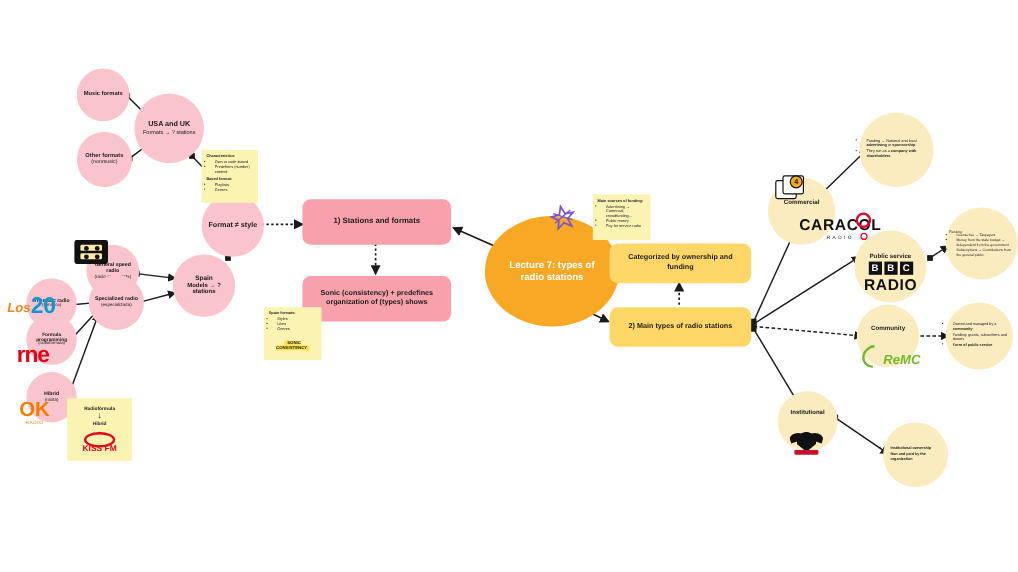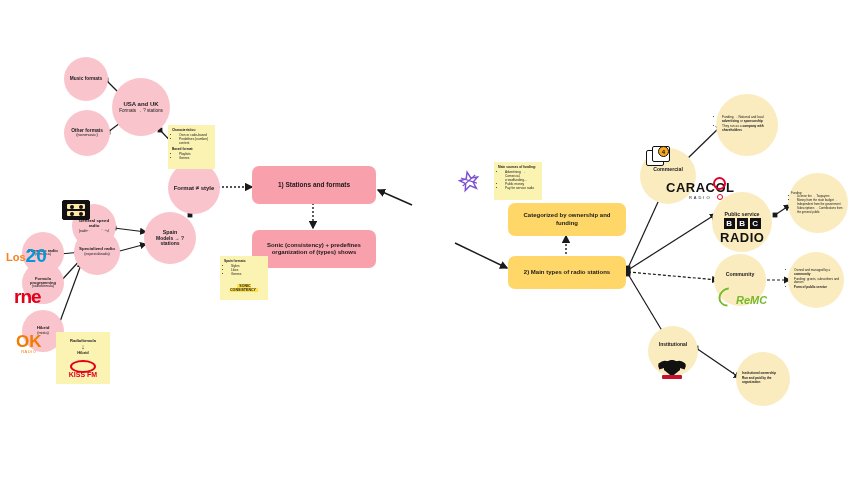--- a/index.html
+++ b/index.html
@@ -50,21 +50,21 @@
 
   .caracol{display:flex;flex-direction:column;align-items:center;position:relative;}
   .caracol-main{font-weight:bold;font-size:13px;letter-spacing:0.5px;color:#111;}
   .caracol-sub{font-size:4px;letter-spacing:2px;color:#111;}
   .caracol-ring{position:absolute;width:9px;height:9px;border:2px solid #e4002b;
                 border-radius:50%;right:9px;top:-3px;}
   .caracol-ring2{position:absolute;width:4px;height:4px;border:1px solid #e4002b;
                  border-radius:50%;right:12px;bottom:0px;}
 
   .los40{display:flex;align-items:flex-end;}
-  .los-l{color:#f58220;font-weight:bold;font-size:11px;}
+  .los-l{color:#f58220;font-weight:bold;font-size:11px;font-style:italic;}
   .los-40{color:#0098d8;font-weight:bold;font-size:19px;line-height:0.8;}
 
   .rne{color:#e2001a;font-weight:bold;font-size:19px;letter-spacing:-1px;}
 
   .okr{display:flex;flex-direction:column;align-items:center;}
   .okr-t{color:#f07d00;font-weight:bold;font-size:17px;line-height:0.9;}
   .okr-s{color:#f07d00;font-size:4px;letter-spacing:0.5px;}
 
   .kiss{display:flex;flex-direction:column;align-items:center;}
   .kiss-lips{width:22px;height:9px;border:2px solid #e2001a;border-radius:50% 50% 50% 50%;}
@@ -150,20 +150,23 @@
     <path d="M628,270 L716,214" stroke="#1a1a1a" stroke-width="1.2" fill="none" marker-start="url(#sq)" marker-end="url(#ah)"></path>
     <path d="M628,272 L718,280" stroke="#1a1a1a" stroke-width="1.2" fill="none" marker-start="url(#sq)" marker-end="url(#ah)" stroke-dasharray="3,2"></path>
     <path d="M628,274 L670,344" stroke="#1a1a1a" stroke-width="1.2" fill="none" marker-start="url(#sq)" marker-end="url(#ah)"></path>
 
     <path d="M686,160 L722,125" stroke="#1a1a1a" stroke-width="1.2" fill="none" marker-start="url(#sq)" marker-end="url(#ah)"></path>
     <path d="M775,215 L790,205" stroke="#1a1a1a" stroke-width="1.2" fill="none" marker-start="url(#sq)" marker-end="url(#ah)"></path>
     <path d="M762,280 L790,280" stroke="#1a1a1a" stroke-width="1.2" fill="none" marker-start="url(#sq)" marker-end="url(#ah)" stroke-dasharray="3,2"></path>
     <path d="M696,348 L740,378" stroke="#1a1a1a" stroke-width="1.2" fill="none" marker-start="url(#sq)" marker-end="url(#ah)"></path>
   </svg>
 
+  <div class="center" style="left:404px;top:180px;width:92px;height:92px;font-size:8px;padding:0 10px;">
+    <span>Lecture 7: types of radio stations</span>
+  </div>
   <div class="star" style="left:458px;top:170px;">
     <svg width="22" height="22" viewBox="0 0 24 24">
       <path d="M12 2 L14.6 9.2 L22 9.6 L16.2 14.1 L18.2 21.4 L12 17.1 L5.8 21.4 L7.8 14.1 L2 9.6 L9.4 9.2 Z" fill="none" stroke="#7b52d1" stroke-width="1.6"></path>
       <path d="M4 7 L20 16 M20 7 L4 16" stroke="#7b52d1" stroke-width="1.3" fill="none"></path>
     </svg>
   </div>
 
   <div class="box pink" style="left:252px;top:166px;width:124px;height:38px;font-size:6.5px;">
     <span>1) Stations and formats</span>
   </div>

